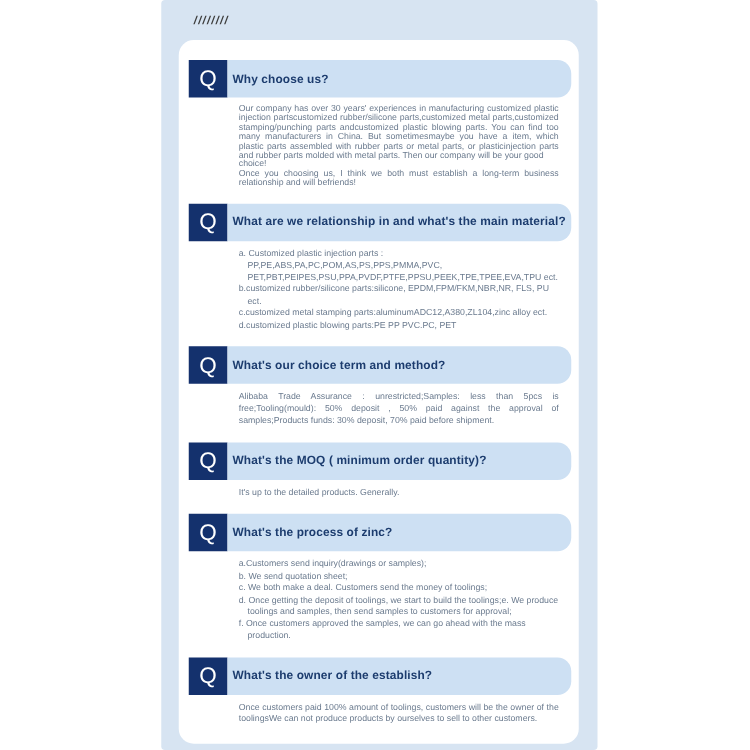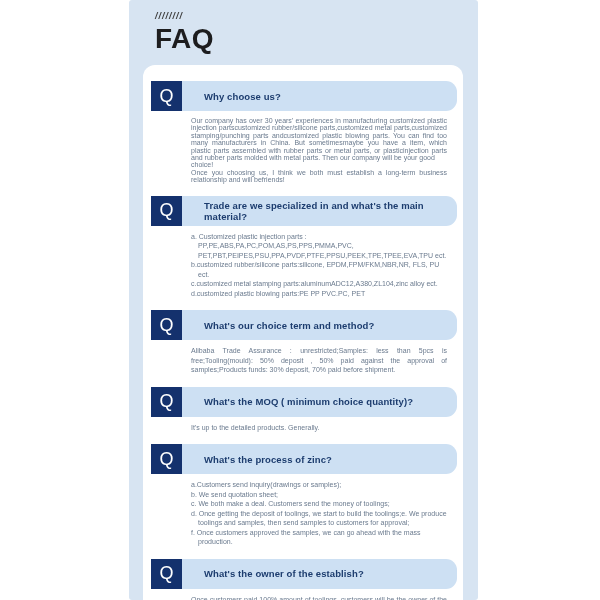--- a/index.html
+++ b/index.html
@@ -70,21 +70,21 @@
     font-size:18px;
     font-weight:400;
     flex:0 0 31px;
   }
   .q-bar{
     flex:1;
     background:var(--q-bar-bg);
     border-radius:0 11px 11px 0;
     display:flex;
     align-items:center;
-    padding-left:22px;
+    padding-left:4px;
   }
   .question-text{
     font-size:9.5px;
     font-weight:700;
     color:var(--question-text);
     letter-spacing:0.1px;
   }
   .answer{
     margin:6px 16px 0 48px;
     color:var(--answer-text);
@@ -103,21 +103,20 @@
     line-height:9.5px;
     text-align:justify;
   }
 </style>
 </head>
 <body>
 
 <div class="panel">
   <div class="header">
     <div class="slashes">////////</div>
-    <div class="page-title">FAQ</div>
   </div>
   <div class="card" id="faq-card">
   <div class="faq-item">
     <div class="q-row">
       <div class="q-badge">
         <span class="q-letter">Q</span>
       </div>
       <div class="q-bar">
         <span class="question-text">Why choose us?</span>
       </div>
@@ -128,21 +127,21 @@
           <div class="para">Once you choosing us, I think we both must establish a long-term business relationship and will befriends!</div>
         </div>
   </div>
 
   <div class="faq-item">
     <div class="q-row">
       <div class="q-badge">
         <span class="q-letter">Q</span>
       </div>
       <div class="q-bar">
-        <span class="question-text">Trade are we specialized in and what's the main material?</span>
+        <span class="question-text">What are we relationship in and what's the main material?</span>
       </div>
     </div>
     <div class="answer loose">
           <div class="line">a. Customized plastic injection parts : PP,PE,ABS,PA,PC,POM,AS,PS,PPS,PMMA,PVC, PET,PBT,PEIPES,PSU,PPA,PVDF,PTFE,PPSU,PEEK,TPE,TPEE,EVA,TPU ect.</div>
           <div class="line">b.customized rubber/silicone parts:silicone, EPDM,FPM/FKM,NBR,NR, FLS, PU ect.</div>
           <div class="line">c.customized metal stamping parts:aluminumADC12,A380,ZL104,zinc alloy ect.</div>
           <div class="line">d.customized plastic blowing parts:PE PP PVC.PC, PET</div>
         </div>
   </div>
 
@@ -159,21 +158,21 @@
           <div class="para">Alibaba Trade Assurance : unrestricted;Samples: less than 5pcs is free;Tooling(mould): 50% deposit , 50% paid against the approval of samples;Products funds: 30% deposit, 70% paid before shipment.</div>
         </div>
   </div>
 
   <div class="faq-item">
     <div class="q-row">
       <div class="q-badge">
         <span class="q-letter">Q</span>
       </div>
       <div class="q-bar">
-        <span class="question-text">What's the MOQ ( minimum choice quantity)?</span>
+        <span class="question-text">What's the MOQ ( minimum order quantity)?</span>
       </div>
     </div>
     <div class="answer loose">
           <div class="para">It's up to the detailed products. Generally.</div>
         </div>
   </div>
 
   <div class="faq-item">
     <div class="q-row">
       <div class="q-badge">

